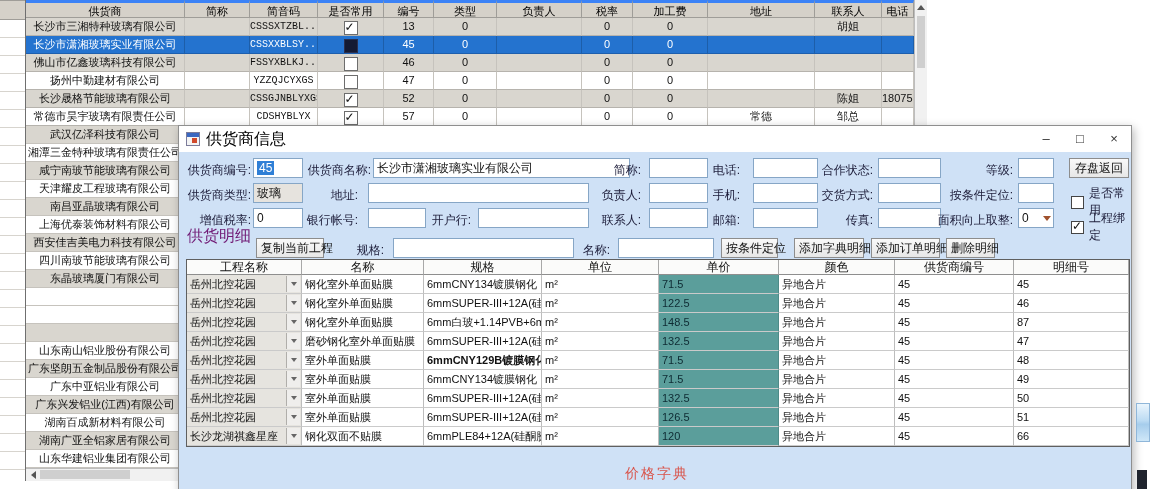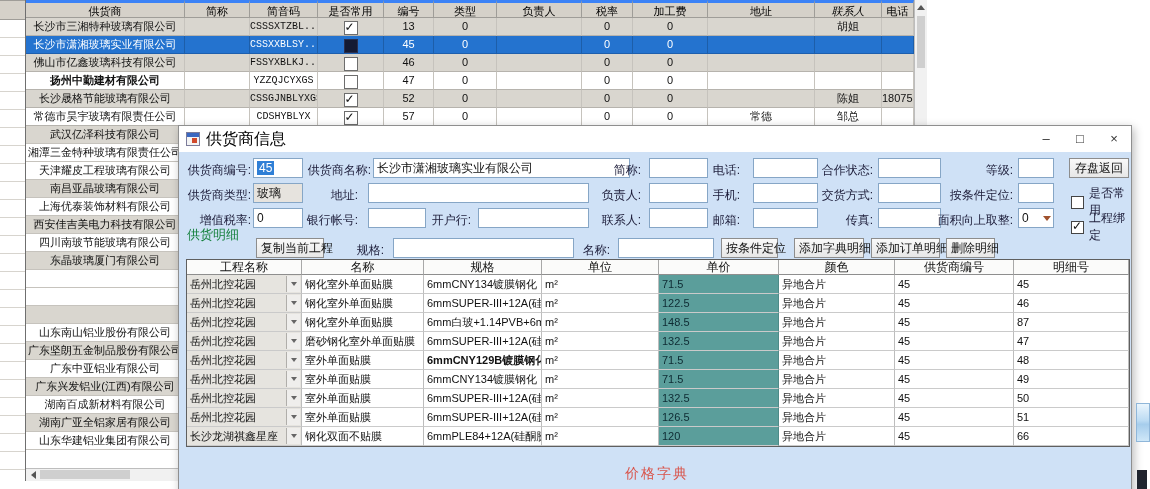--- a/index.html
+++ b/index.html
@@ -60,21 +60,21 @@
   .seltext{background:#2f7fd6;color:#fff;padding:0 2px;}
   .btn{position:absolute;height:20px;background:linear-gradient(#f9f9f9,#e7e7e7);border:1px solid #8d8d8d;
        box-sizing:border-box;font-size:12px;text-align:center;line-height:18px;padding:0 4px;white-space:nowrap;}
   .cbrow{position:absolute;display:flex;align-items:center;gap:5px;font-size:12px;color:#1d1d3a;}
   .cbx{width:13px;height:13px;background:#fff;border:1px solid #444;box-sizing:border-box;position:relative;flex:none;}
   .cbx.checked::after{content:"✓";position:absolute;left:0px;top:-3px;font-size:12px;color:#111;}
   .combo{position:absolute;height:20px;background:#fff;border:1px solid #86a6c6;box-sizing:border-box;
          font-size:12px;line-height:18px;padding:0 14px 0 3px;}
   .combo .arr{position:absolute;right:2px;top:7px;width:0;height:0;border-left:4px solid transparent;
               border-right:4px solid transparent;border-top:5px solid #a0522d;}
-  .seclabel{position:absolute;font-size:13px;color:#15803d;}
+  .seclabel{position:absolute;font-size:16px;color:#701a75;}
 
   
   .dtable{position:absolute;left:7px;top:133px;width:944px;border:1px solid #5f5f5f;background:#fff;box-sizing:border-box;}
   .dtrow{display:flex;height:19px;}
   .dtrow.head{height:15px;}
   .dtcell{box-sizing:border-box;flex:none;font-size:11px;line-height:18px;padding:0 3px;overflow:hidden;
           white-space:nowrap;border-right:1px solid #bdbdbd;border-bottom:1px solid #cacaca;background:#fff;}
   .dtrow.head .dtcell{background:#fbfbfa;text-align:center;font-size:12px;line-height:14px;
                       border-right:1px solid #a8a8a8;border-bottom:1px solid #8e8e8e;}
   .dtcell.price{background:#5b9e9b;border-right:1px solid #4e8b88;color:#0e2b33;}
@@ -104,21 +104,21 @@
         <div class="gcell" style="width: 159px;">供货商</div>
         <div class="gcell" style="width: 65px;">简称</div>
         <div class="gcell" style="width: 68px;">简音码</div>
         <div class="gcell" style="width: 66px;">是否常用</div>
         <div class="gcell" style="width: 50px;">编号</div>
         <div class="gcell" style="width: 63px;">类型</div>
         <div class="gcell" style="width: 85px;">负责人</div>
         <div class="gcell" style="width: 51px;">税率</div>
         <div class="gcell" style="width: 75px;">加工费</div>
         <div class="gcell" style="width: 107px;">地址</div>
-        <div class="gcell" style="width: 67px; font-style: italic;">联系人</div>
+        <div class="gcell" style="width: 67px;">联系人</div>
         <div class="gcell" style="width: 32px;">电话</div>
       </div>
     <div id="grid-rows">
         <div class="grow gray">
           <div class="gcell" style="width: 159px;">长沙市三湘特种玻璃有限公司</div>
           <div class="gcell" style="width: 65px;"></div>
           <div class="gcell mono" style="width: 68px;">CSSSXTZBL...</div>
           <div class="gcell cbwrap" style="width: 66px;">
             <div class="gcb checked"></div>
           </div>
@@ -157,21 +157,21 @@
           <div class="gcell" style="width: 50px;">46</div>
           <div class="gcell" style="width: 63px;">0</div>
           <div class="gcell" style="width: 85px;"></div>
           <div class="gcell" style="width: 51px;">0</div>
           <div class="gcell" style="width: 75px;">0</div>
           <div class="gcell" style="width: 107px;"></div>
           <div class="gcell" style="width: 67px;"></div>
           <div class="gcell" style="width: 32px;"></div>
         </div>
         <div class="grow white">
-          <div class="gcell" style="width: 159px; font-weight: bold;">扬州中勤建材有限公司</div>
+          <div class="gcell" style="width: 159px;">扬州中勤建材有限公司</div>
           <div class="gcell" style="width: 65px;"></div>
           <div class="gcell mono" style="width: 68px;">YZZQJCYXGS</div>
           <div class="gcell cbwrap" style="width: 66px;">
             <div class="gcb"></div>
           </div>
           <div class="gcell" style="width: 50px;">47</div>
           <div class="gcell" style="width: 63px;">0</div>
           <div class="gcell" style="width: 85px;"></div>
           <div class="gcell" style="width: 51px;">0</div>
           <div class="gcell" style="width: 75px;">0</div>
@@ -208,20 +208,21 @@
           <div class="gcell" style="width: 51px;">0</div>
           <div class="gcell" style="width: 75px;">0</div>
           <div class="gcell" style="width: 107px;">常德</div>
           <div class="gcell" style="width: 67px;">邹总</div>
           <div class="gcell" style="width: 32px;"></div>
         </div>
       </div>
     <div id="list-rows">
         <div class="listrow gray">武汉亿泽科技有限公司</div>
         <div class="listrow white">湘潭三金特种玻璃有限责任公司</div>
+        <div class="listrow gray">咸宁南玻节能玻璃有限公司</div>
         <div class="listrow white">天津耀皮工程玻璃有限公司</div>
         <div class="listrow gray">南昌亚晶玻璃有限公司</div>
         <div class="listrow white">上海优泰装饰材料有限公司</div>
         <div class="listrow gray">西安佳吉美电力科技有限公司</div>
         <div class="listrow white">四川南玻节能玻璃有限公司</div>
         <div class="listrow gray">东晶玻璃厦门有限公司</div>
         <div class="listrow white"></div>
         <div class="listrow white"></div>
         <div class="listrow gray"></div>
         <div class="listrow white">山东南山铝业股份有限公司</div>

